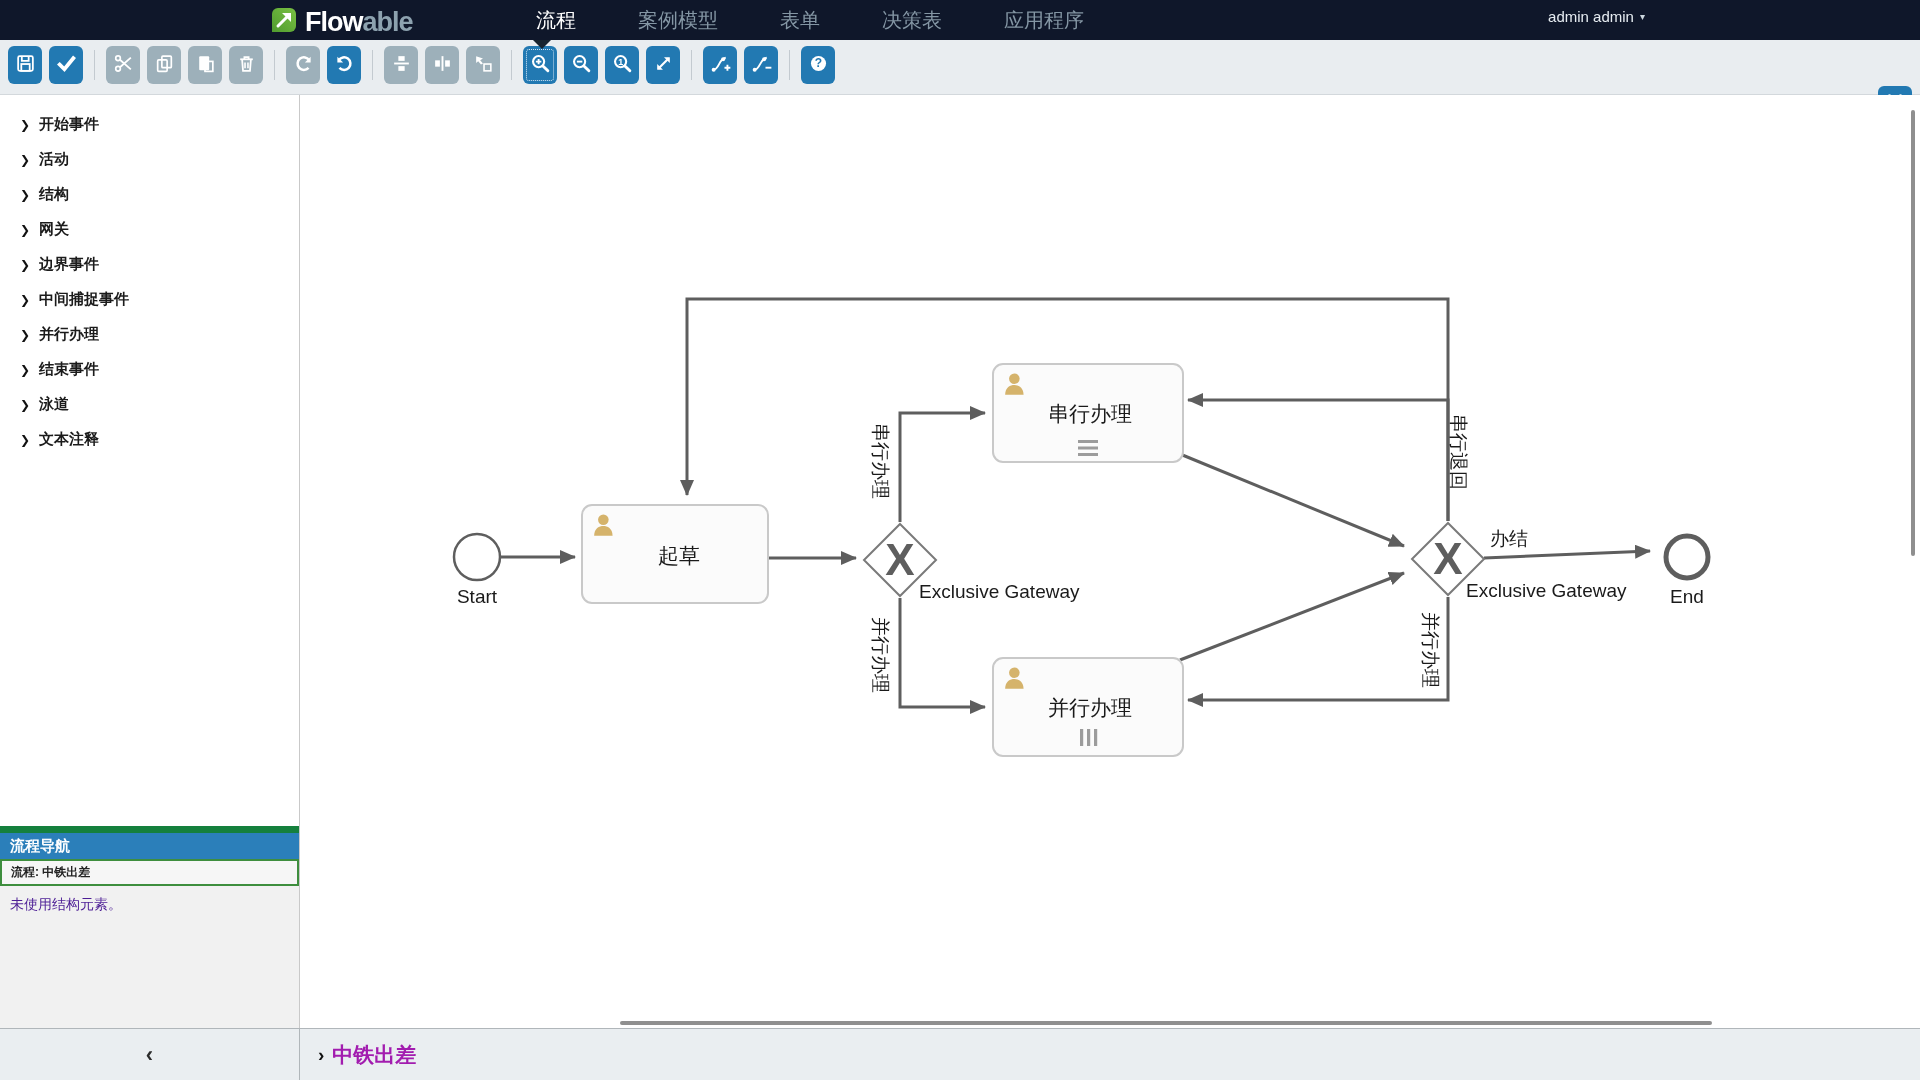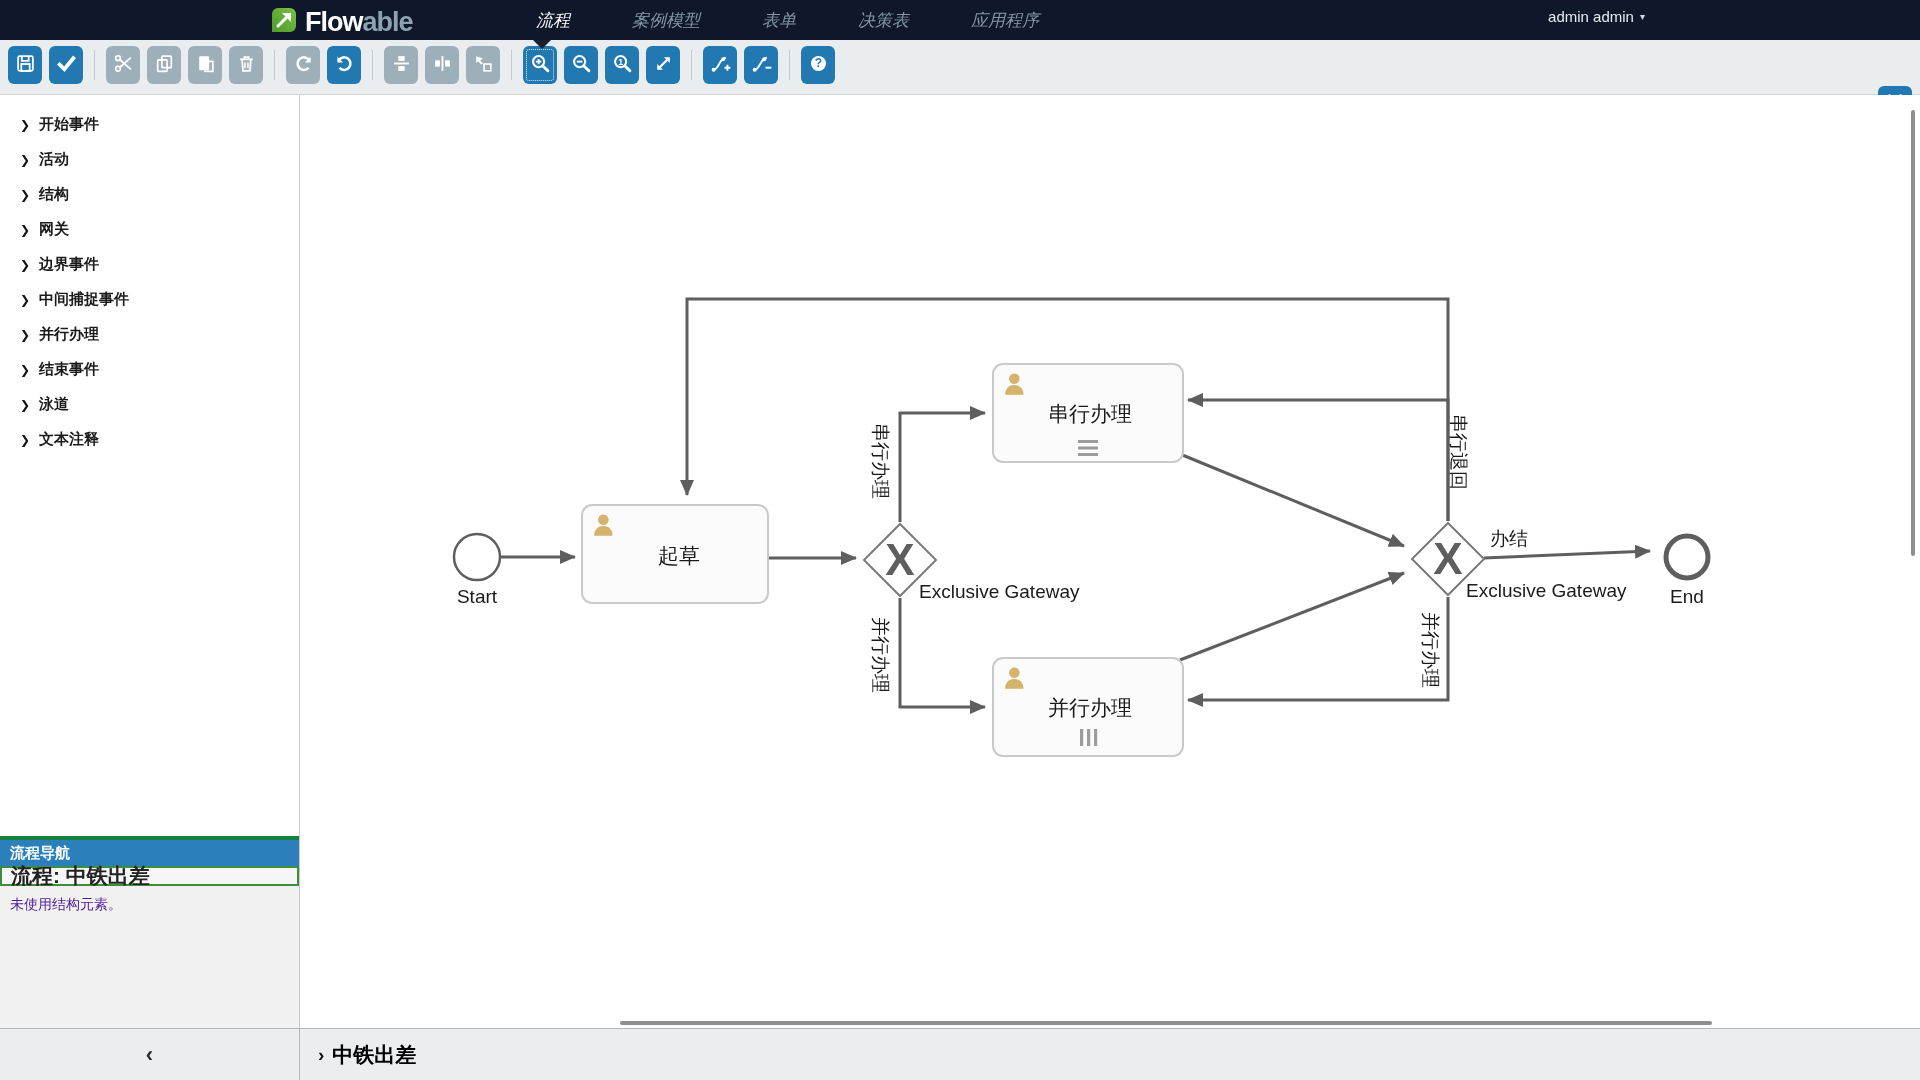--- a/index.html
+++ b/index.html
@@ -5,21 +5,21 @@
   html,body{margin:0;padding:0;width:1920px;height:1080px;overflow:hidden;
     font-family:"Liberation Sans","DejaVu Sans",sans-serif;background:#fff;}
   #app{position:relative;width:1920px;height:1080px;}
 
   
   .navbar{position:absolute;left:0;top:0;width:100%;height:40px;background:#0f172a;}
   .logo{position:absolute;left:270px;top:6px;display:flex;align-items:center;}
   .logo-word{font-size:27px;font-weight:bold;letter-spacing:-1px;margin-left:7px;color:#fff;}
   .logo-word .sec{color:#8da2af;}
   .nav-menu{position:absolute;left:505px;top:0;height:40px;display:flex;align-items:center;}
-  .nav-item{font-size:17px;color:#8496a4;margin:0 31px;cursor:pointer;white-space:nowrap;font-style:italic;}
+  .nav-item{font-size:20px;color:#8496a4;margin:0 31px;cursor:pointer;white-space:nowrap;}
   .nav-item.active{color:#ffffff;}
   .nav-caret-indicator{position:absolute;left:533px;top:40px;width:0;height:0;
     border-left:9px solid transparent;border-right:9px solid transparent;border-top:9px solid #17242f;z-index:5;}
   .nav-user{position:absolute;right:275px;top:0;height:32px;display:flex;align-items:center;color:#e6ecf1;font-size:15px;cursor:pointer;}
   .nav-user .caret{font-size:10px;margin-left:6px;color:#cdd8df;}
 
   
   .toolbar{position:absolute;left:0;top:40px;width:100%;height:55px;background:#e9edf0;border-bottom:1px solid #d3d8dc;box-sizing:border-box;}
   .tb-row{position:absolute;left:8px;top:6px;display:flex;align-items:center;}
   .tb-btn{width:34px;height:38px;border-radius:6px;margin-right:7px;display:flex;align-items:center;justify-content:center;cursor:pointer;flex:none;}
@@ -30,41 +30,41 @@
   .tb-close{position:absolute;right:8px;top:46px;width:34px;height:36px;border-radius:6px;background:#2279b2;display:flex;align-items:center;justify-content:center;cursor:pointer;}
 
   
   .sidebar{position:absolute;left:0;top:95px;width:300px;height:933px;background:#fff;border-right:1px solid #c9c9c9;box-sizing:border-box;}
   .palette{padding-top:12px;}
   .pal-item{height:35px;display:flex;align-items:center;padding-left:20px;cursor:pointer;}
   .pal-chevron{font-size:12px;font-weight:bold;color:#111;margin-right:9px;}
   .pal-label{font-size:15px;color:#1b1b1b;font-weight:bold;}
 
   
-  .navigator{position:absolute;left:0;bottom:0;width:100%;border-top:4px solid #15803d;}
+  .navigator{position:absolute;left:0;bottom:0;width:100%;border-top:7px solid #15803d;}
   .navigator-header{height:26px;background:#2b7fba;color:#fff;font-size:15px;font-weight:bold;display:flex;align-items:center;padding-left:10px;}
-  .navigator-current{height:20px;background:#f6f6f6;border:2px solid #3e8e3e;display:flex;align-items:center;padding-left:9px;font-size:21px;font-weight:bold;color:#222;box-sizing:border-box;cursor:pointer;}
+  .navigator-current{height:27px;background:#f6f6f6;border:2px solid #3e8e3e;display:flex;align-items:center;padding-left:9px;font-size:12px;font-weight:bold;color:#222;box-sizing:border-box;cursor:pointer;}
   .navigator-body{height:142px;background:#f1f1f1;padding:10px 0 0 10px;box-sizing:border-box;}
   .navigator-note{font-size:14px;color:#4c1d95;}
 
   
   .canvas{position:absolute;left:300px;top:95px;width:1620px;height:933px;background:#fff;overflow:hidden;}
   .canvas svg{display:block;}
   .bpmn-edge{stroke:#5e5e5e;stroke-width:3;fill:none;}
   .bpmn-label{font-size:19px;fill:#1a1a1a;}
   .task-label{font-size:21px;fill:#1a1a1a;text-anchor:middle;}
   .gw-x{font-size:44px;font-weight:bold;fill:#5e5e5e;text-anchor:middle;}
 
   
   .footer{position:absolute;left:0;bottom:0;width:100%;height:52px;background:#eaeef1;border-top:1px solid #b0b6ba;box-sizing:border-box;}
   .footer-left{position:absolute;left:0;top:0;width:300px;height:100%;border-right:1px solid #b0b6ba;display:flex;align-items:center;justify-content:center;cursor:pointer;box-sizing:border-box;}
   .footer-collapse{font-size:22px;font-weight:bold;color:#2b2b2b;}
   .footer-title-wrap{position:absolute;left:318px;top:0;height:100%;display:flex;align-items:center;}
   .footer-chevron{font-size:19px;font-weight:bold;color:#111;margin-right:8px;}
-  .footer-title{font-size:21px;font-weight:bold;color:#000000;}
+  .footer-title{font-size:21px;font-weight:bold;color:#a21caf;}
 </style>
 </head>
 <body>
 
 <div id="app">
 
   <div class="navbar">
     <div class="logo">
       <span>
         <svg width="28" height="28" viewBox="0 0 28 28">

